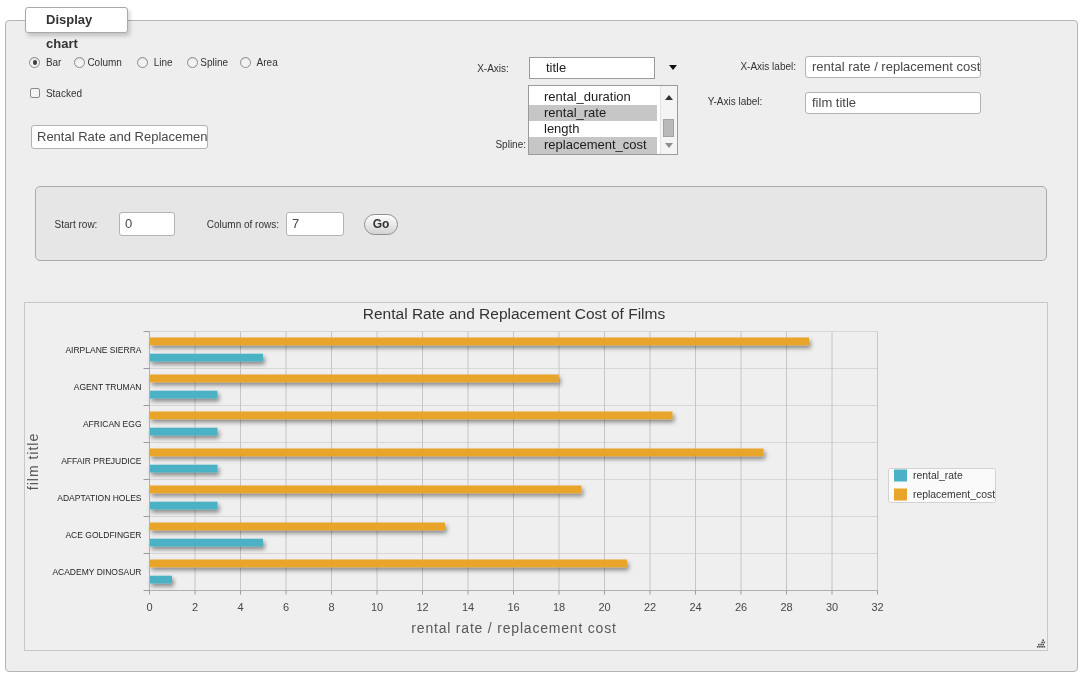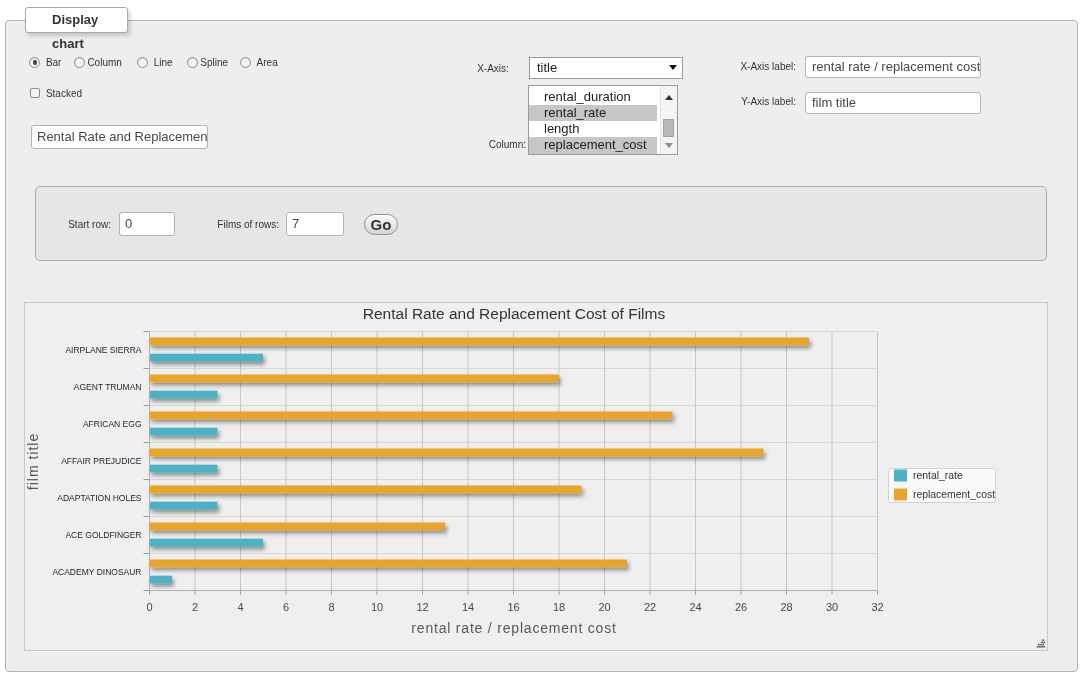--- a/index.html
+++ b/index.html
@@ -4,64 +4,64 @@
 body{width:1081px;height:681px;background:#fff;font-family:"Liberation Sans",sans-serif;position:relative;overflow:hidden}
 .abs{position:absolute}
 .lab{position:absolute;font-size:10px;color:#333;line-height:13px;white-space:nowrap}
 .inp{position:absolute;background:#fff;border:1px solid #b3b3b3;border-radius:3px;font-size:13px;color:#484848;white-space:nowrap;overflow:hidden}
 .rad{position:absolute;width:11px;height:11px;border:1px solid #8b8b8b;border-radius:50%;background:#f3f3f3;box-shadow:inset 0 1px 1px rgba(0,0,0,.1)}
 .rad.on:after{content:"";position:absolute;left:2.2px;top:2.2px;width:4.6px;height:4.6px;border-radius:50%;background:#424242}
 .opt{font-size:13px;color:#1c1c1c;height:16.2px;line-height:16.2px;padding-left:15px;white-space:nowrap}
 </style></head>
 <body>
 <div class="abs" style="left:5px;top:20px;width:1073px;height:652px;background:#eeeeee;border:1px solid #b4b4b4;border-radius:4px"></div>
-<div class="abs" style="left:25px;top:7px;width:103px;height:26px;background:#fff;border:1px solid #a9a9a9;border-radius:3px;box-shadow:2px 3px 4px rgba(0,0,0,.18);font-size:13px;font-weight:bold;color:#333;line-height:24px;padding-left:26px">Display chart</div>
+<div class="abs" style="left:25px;top:7px;width:103px;height:26px;background:#fff;border:1px solid #a9a9a9;border-radius:3px;box-shadow:2px 3px 4px rgba(0,0,0,.18);font-size:13px;font-weight:bold;color:#333;line-height:24px;padding-left:20px">Display chart</div>
 
 <div class="rad on" style="left:29.4px;top:56.8px"></div>
 <div class="lab" style="left:45.9px;top:56.3px">Bar</div>
 <div class="rad" style="left:73.5px;top:56.8px"></div>
 <div class="lab" style="left:87.4px;top:56.3px">Column</div>
 <div class="rad" style="left:137.1px;top:56.8px"></div>
 <div class="lab" style="left:153.7px;top:56.3px">Line</div>
 <div class="rad" style="left:186.7px;top:56.8px"></div>
 <div class="lab" style="left:200.3px;top:56.3px">Spline</div>
 <div class="rad" style="left:240px;top:56.8px"></div>
 <div class="lab" style="left:256.6px;top:56.3px">Area</div>
 <div class="abs" style="left:29.6px;top:88.3px;width:10px;height:10px;border:1px solid #8b8b8b;border-radius:2px;background:#f3f3f3"></div>
 <div class="lab" style="left:45.9px;top:87px">Stacked</div>
 <div class="inp" style="left:31px;top:125px;width:177px;height:24px;line-height:22px;padding-left:5px">Rental Rate and Replacement Cost of Films</div>
 
 <div class="lab" style="left:463px;top:62px;width:60px;text-align:center">X-Axis:</div>
-<div class="inp" style="left:529px;top:57px;width:154px;height:22px;line-height:20px;padding-left:7px;border-radius:0;border-color:#9a9a9a;color:#222">title</div>
+<div class="inp" style="left:529px;top:57px;width:126px;height:22px;line-height:20px;padding-left:16px;border-radius:0;border-color:#9a9a9a;color:#222">title</div>
 <div class="abs" style="left:669px;top:65px;width:0;height:0;border-left:4px solid transparent;border-right:4px solid transparent;border-top:5px solid #111"></div>
 
 <div class="abs" style="left:528px;top:85px;width:150px;height:70px;background:#fff;border:1px solid #9a9a9a;overflow:hidden">
   <div style="height:2.8px"></div>
   <div class="opt">rental_duration</div>
   <div class="opt" style="background:#c6c6c6;width:128px">rental_rate</div>
   <div class="opt">length</div>
   <div class="opt" style="background:#c6c6c6;width:128px">replacement_cost</div>
   <div class="abs" style="right:0;top:0;width:17px;height:68px;background:#f4f4f4;border-left:1px solid #e2e2e2"></div>
   <div class="abs" style="right:4.5px;top:8.5px;width:0;height:0;border-left:4.5px solid transparent;border-right:4.5px solid transparent;border-bottom:5px solid #333"></div>
   <div class="abs" style="right:3.5px;top:32.5px;width:11px;height:18.5px;background:#b9b9b9;border:1px solid #a2a2a2"></div>
   <div class="abs" style="right:4.5px;bottom:6.5px;width:0;height:0;border-left:4.5px solid transparent;border-right:4.5px solid transparent;border-top:5px solid #8e8e8e"></div>
 </div>
-<div class="lab" style="left:446px;top:137.5px;width:80px;text-align:right">Column:</div>
+<div class="lab" style="left:446px;top:137.5px;width:80px;text-align:right">Spline:</div>
 
 <div class="lab" style="left:706px;top:59.5px;width:90px;text-align:right">X-Axis label:</div>
 <div class="inp" style="left:805px;top:56px;width:176px;height:22px;line-height:20px;padding-left:6px">rental rate / replacement cost</div>
-<div class="lab" style="left:706px;top:95px;width:90px;text-align:right">Y-Axis label:</div>
+<div class="lab" style="left:690px;top:95px;width:90px;text-align:center">Y-Axis label:</div>
 <div class="inp" style="left:805px;top:91.5px;width:176px;height:22px;line-height:20px;padding-left:6px">film title</div>
 
 <div class="abs" style="left:35px;top:186px;width:1012px;height:75px;background:#e6e6e6;border:1px solid #aaaaaa;border-radius:5px"></div>
-<div class="lab" style="left:41px;top:218px;width:70px;text-align:right">Start row:</div>
+<div class="lab" style="left:41px;top:218px;width:70px;text-align:center">Start row:</div>
 <div class="inp" style="left:119px;top:212px;width:56px;height:24px;line-height:22px;padding-left:5px">0</div>
-<div class="lab" style="left:179px;top:218px;width:100px;text-align:right">Films of rows:</div>
+<div class="lab" style="left:179px;top:218px;width:100px;text-align:right">Column of rows:</div>
 <div class="inp" style="left:286px;top:212px;width:58px;height:24px;line-height:22px;padding-left:5px">7</div>
-<div class="abs" style="left:364px;top:214px;width:34px;height:21px;border:1px solid #8f8f8f;border-radius:11px;background:linear-gradient(#fefefe,#d3d3d3);font-size:15px;font-weight:bold;color:#333;text-align:center;line-height:19px">Go</div>
+<div class="abs" style="left:364px;top:214px;width:34px;height:21px;border:1px solid #8f8f8f;border-radius:11px;background:linear-gradient(#fefefe,#d3d3d3);font-size:12px;font-weight:bold;color:#333;text-align:center;line-height:19px">Go</div>
 
 <div class="abs" style="left:24px;top:302px;width:1024px;height:349px;background:#efefef;border:1px solid #c8c8c8">
 <svg width="1022" height="347" viewBox="0 0 1022 347" style="position:absolute;left:0;top:0;font-family:'Liberation Sans',sans-serif">
 <defs>
         <filter id="sh" x="-20%" y="-60%" width="140%" height="260%">
           <feDropShadow dx="1.8" dy="3" stdDeviation="2" flood-color="#000" flood-opacity="0.42"></feDropShadow>
         </filter>
       </defs>
 <text x="489" y="16" text-anchor="middle" font-size="15.5" fill="#333333">Rental Rate and Replacement Cost of Films</text>
 <line x1="124.5" y1="28.5" x2="852.5" y2="28.5" stroke="#d7d7d7" stroke-width="1"></line>

